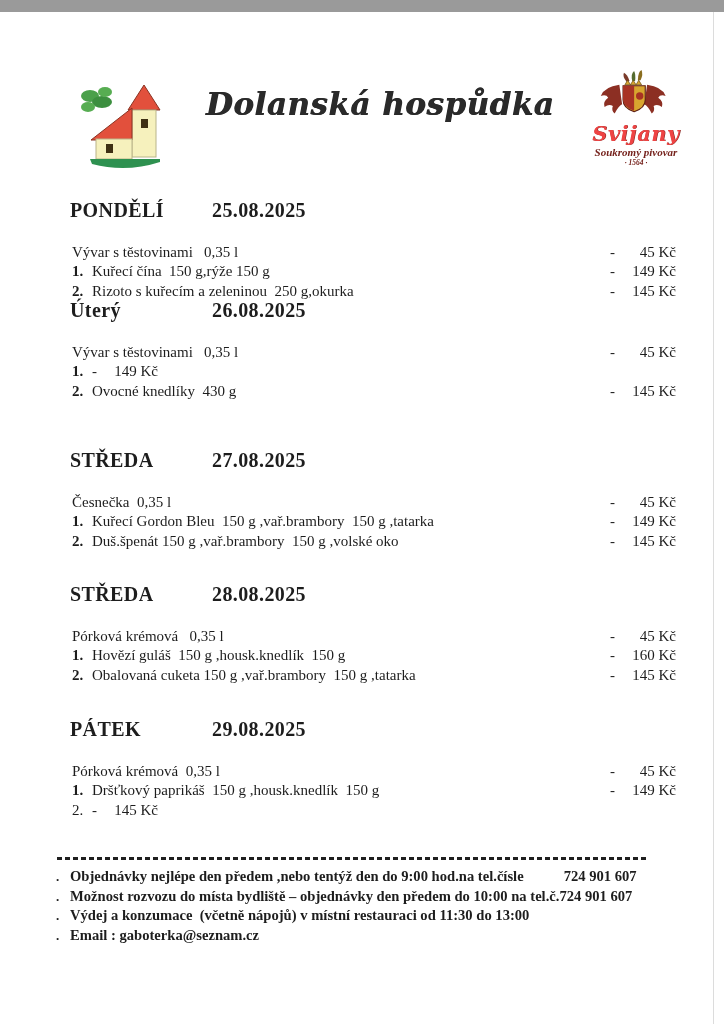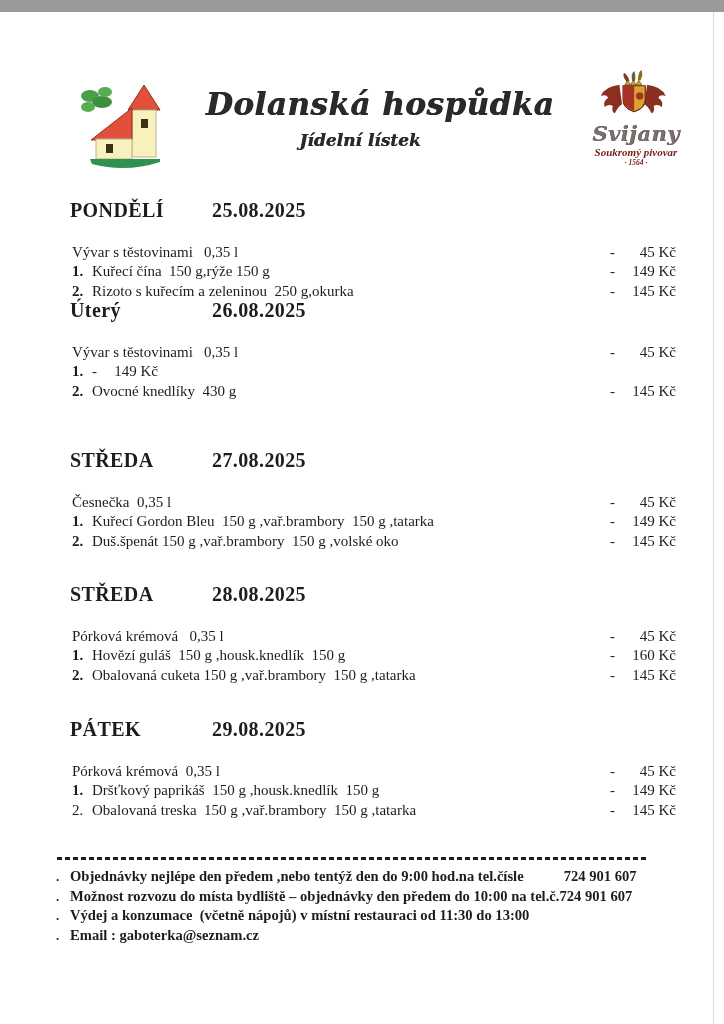--- a/index.html
+++ b/index.html
@@ -27,21 +27,21 @@
   }
   .doc-subtitle {
     font-family:"DejaVu Serif", serif;
     font-weight:bold; font-style:italic;
     font-size:17px; color:#2a2a2a; margin-top:8px; margin-left:-40px;
     text-shadow:0.4px 0 0 #2a2a2a;
   }
   .svijany { position:absolute; left:580px; top:58px; width:112px; text-align:center; }
   .svijany-name {
     font-family:"DejaVu Serif", serif; font-weight:bold; font-style:italic;
-    font-size:21px; color:#737373; line-height:20px; letter-spacing:0.5px;
+    font-size:21px; color:#ef4444; line-height:20px; letter-spacing:0.5px;
     text-shadow:0.4px 0 0 #76231d;
   }
   .svijany-tagline { font-size:11px; font-style:italic; font-weight:bold; color:#76231d; margin-top:2px; }
   .svijany-year { font-size:7.5px; font-style:italic; font-weight:bold; color:#76231d; }
 
   
   .day { position:absolute; left:70px; width:606px; }
   .day-head { font-weight:bold; font-size:20px; line-height:24px; letter-spacing:0.4px; }
   .day-name { display:inline-block; min-width:142px; }
   .items { margin-top:21px; margin-left:2px; }
@@ -78,21 +78,20 @@
       <rect x="65" y="37" width="7" height="9" fill="#3e3014"></rect>
       <polygon points="15,58 56,26 56,58" fill="#e2503c" stroke="#8a3322" stroke-width="1"></polygon>
       <rect x="20" y="57" width="36" height="20" fill="#f6f1bd" stroke="#b9b48a" stroke-width="1"></rect>
       <rect x="30" y="62" width="7" height="9" fill="#3e3014"></rect>
       <path d="M14,77 L84,77 L84,80 Q50,91 16,82 Z" fill="#2e9150"></path>
     </svg>
   </div>
 
   <div class="title-wrap">
     <div class="doc-title">Dolanská hospůdka</div>
-    <div class="doc-subtitle">Jídelní lístek</div>
   </div>
 
   <div class="svijany">
     <svg width="96" height="50" viewBox="0 0 96 54">
       <path d="M44,12 q-2,-8 2,-11 q2,4 1,11" fill="#556b2f"></path>
       <path d="M50,11 q0,-9 4,-11 q2,5 -1,11" fill="#8a6d1f"></path>
       <path d="M38,13 q-5,-6 -3,-10 q4,2 6,9" fill="#7a3b2a"></path>
       <path d="M30,16 q-16,2 -20,12 q6,-2 8,2 q-6,4 -4,10 q5,-4 9,-1 q-2,5 2,8 q4,-8 8,-10 Z" fill="#8c2f23"></path>
       <path d="M60,16 q16,2 20,12 q-6,-2 -8,2 q6,4 4,10 q-5,-4 -9,-1 q2,5 -2,8 q-4,-8 -8,-10 Z" fill="#8c2f23"></path>
       <path d="M36,16 l3,-5 3,5 3,-5 3,5 3,-5 3,5 z" fill="#d8a62f" stroke="#6d4f12" stroke-width="0.8"></path>
@@ -201,21 +200,20 @@
         <span class="txt">Pórková krémová  0,35 l</span>
         <span class="price"><span>-</span><span>45 Kč</span></span>
       </div>
       <div class="row">
         <span class="num b">1.</span>
         <span class="txt">Dršťkový paprikáš  150 g ,housk.knedlík  150 g</span>
         <span class="price"><span>-</span><span>149 Kč</span></span>
       </div>
       <div class="row">
         <span class="num">2.</span>
-        <span class="txt">Obalovaná treska  150 g ,vař.brambory  150 g ,tatarka</span>
         <span class="price"><span>-</span><span>145 Kč</span></span>
       </div>
     </div>
   </section>
 
   <div class="divider"></div>
 
   <div class="footer">
     <div class="f-row">
       <span class="f-bullet">.</span>

